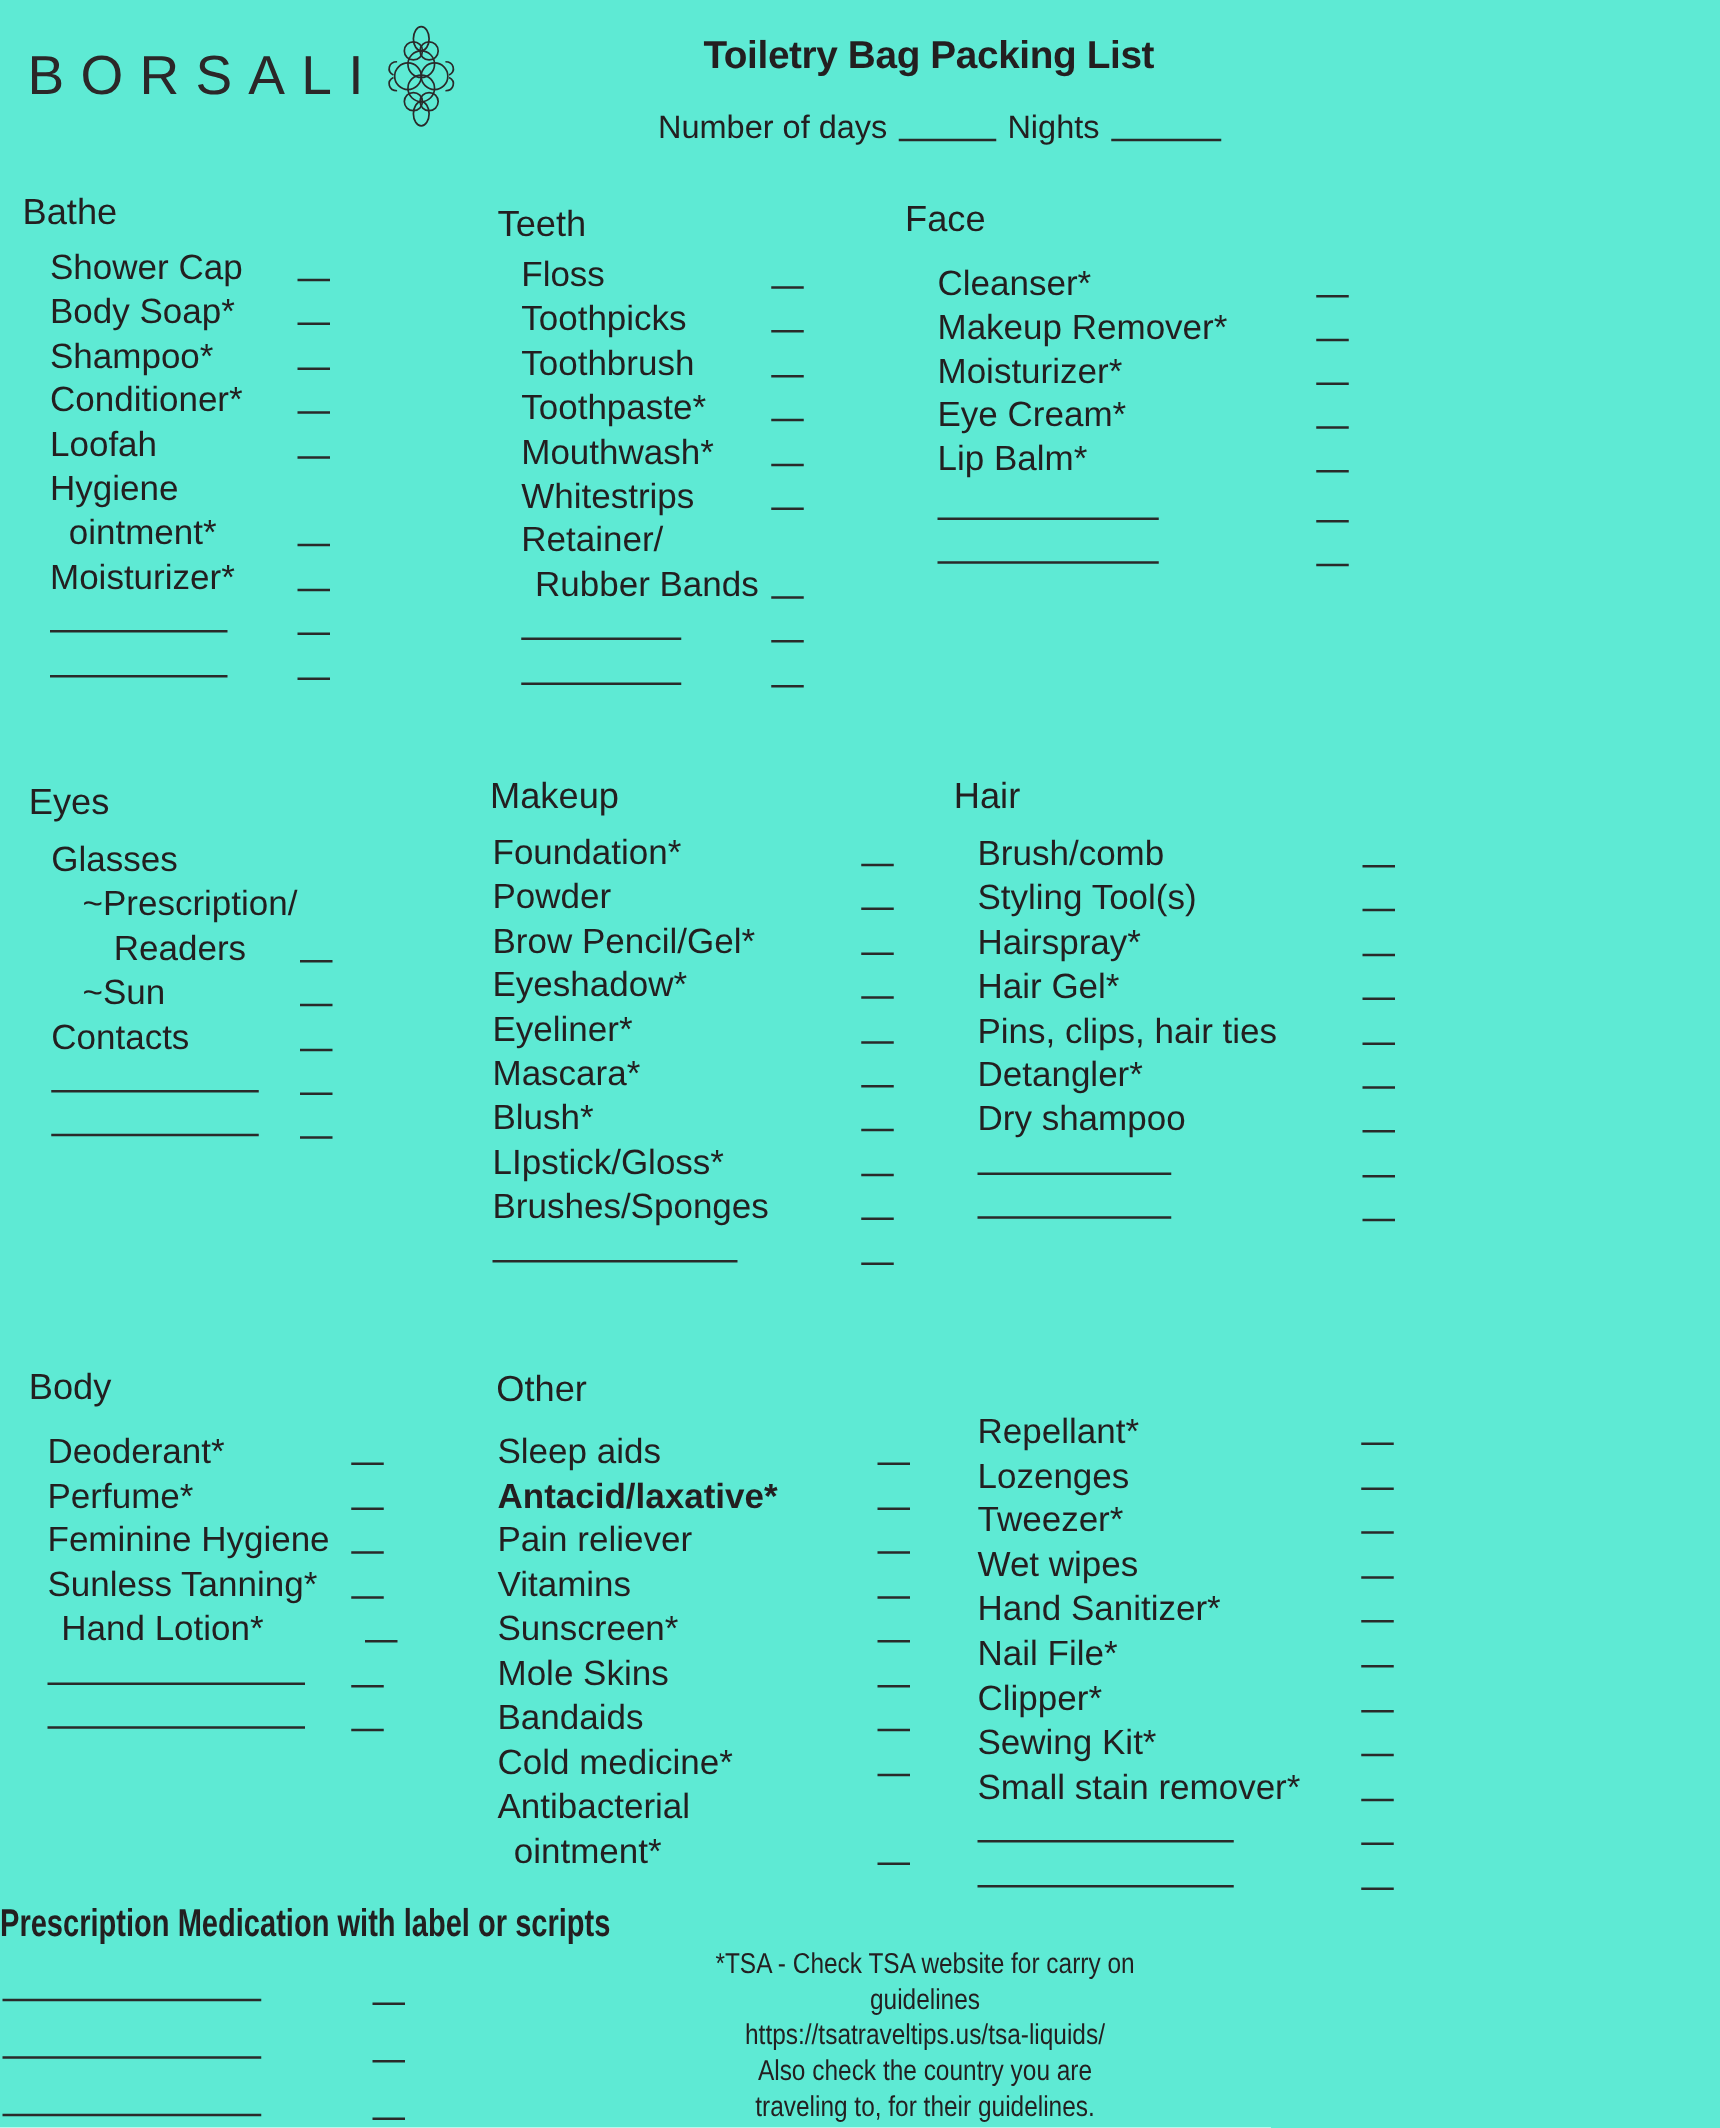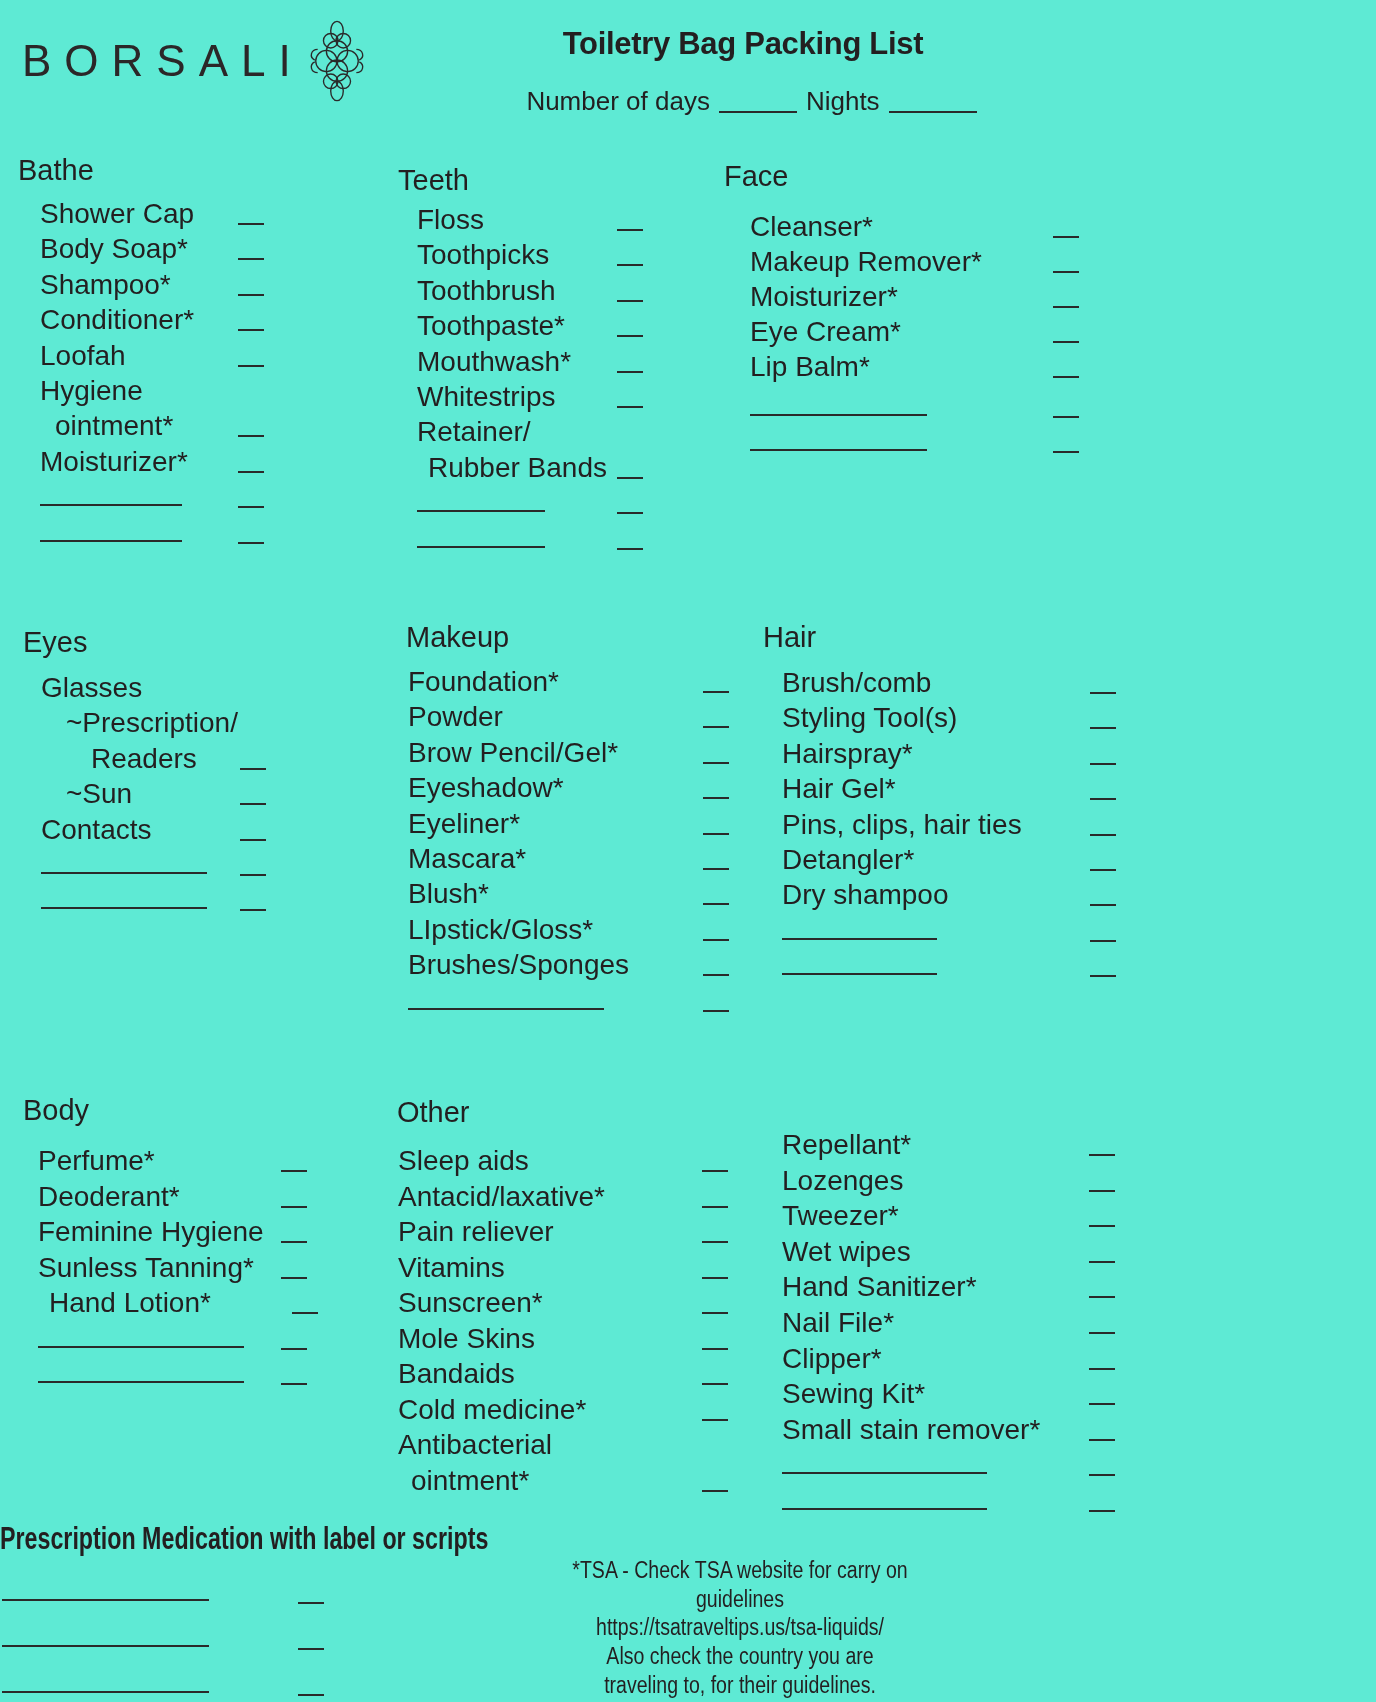--- a/index.html
+++ b/index.html
@@ -142,21 +142,21 @@
       <div class="rows" style="left: 18px; top: 45px;">
         <div class="row" style="height: 35.4px; line-height: 35.4px;"><span class="label">Glasses</span></div>
         <div class="row" style="height: 35.4px; line-height: 35.4px;"><span class="label" style="padding-left: 25px;">~Prescription/</span></div>
         <div class="row" style="height: 35.4px; line-height: 35.4px;"><span class="label" style="padding-left: 50px;">Readers</span><span class="dash" style="left: 199px; top: 3px;"></span></div>
         <div class="row" style="height: 35.4px; line-height: 35.4px;"><span class="label" style="padding-left: 25px;">~Sun</span><span class="dash" style="left: 199px; top: 3px;"></span></div>
         <div class="row" style="height: 35.4px; line-height: 35.4px;"><span class="label">Contacts</span><span class="dash" style="left: 199px; top: 3px;"></span></div>
         <div class="row" style="height: 35.4px; line-height: 35.4px;"><span class="blank" style="width: 166px;"></span><span class="dash" style="left: 199px; top: 3px;"></span></div>
         <div class="row" style="height: 35.4px; line-height: 35.4px;"><span class="blank" style="width: 166px;"></span><span class="dash" style="left: 199px; top: 3px;"></span></div>
       </div>
     </div>
-    <div class="sec" style="left: 406px; top: 620px;">
+    <div class="sec" style="left: 392px; top: 620px;">
       <div class="sec-title">Makeup</div>
       <div class="rows" style="left: 2px; top: 44px;">
         <div class="row" style="height: 35.4px; line-height: 35.4px;"><span class="label">Foundation*</span><span class="dash" style="left: 295px; top: 3px;"></span></div>
         <div class="row" style="height: 35.4px; line-height: 35.4px;"><span class="label">Powder</span><span class="dash" style="left: 295px; top: 3px;"></span></div>
         <div class="row" style="height: 35.4px; line-height: 35.4px;"><span class="label">Brow Pencil/Gel*</span><span class="dash" style="left: 295px; top: 3px;"></span></div>
         <div class="row" style="height: 35.4px; line-height: 35.4px;"><span class="label">Eyeshadow*</span><span class="dash" style="left: 295px; top: 3px;"></span></div>
         <div class="row" style="height: 35.4px; line-height: 35.4px;"><span class="label">Eyeliner*</span><span class="dash" style="left: 295px; top: 3px;"></span></div>
         <div class="row" style="height: 35.4px; line-height: 35.4px;"><span class="label">Mascara*</span><span class="dash" style="left: 295px; top: 3px;"></span></div>
         <div class="row" style="height: 35.4px; line-height: 35.4px;"><span class="label">Blush*</span><span class="dash" style="left: 295px; top: 3px;"></span></div>
         <div class="row" style="height: 35.4px; line-height: 35.4px;"><span class="label">LIpstick/Gloss*</span><span class="dash" style="left: 295px; top: 3px;"></span></div>
@@ -174,34 +174,34 @@
         <div class="row" style="height: 35.4px; line-height: 35.4px;"><span class="label">Pins, clips, hair ties</span><span class="dash" style="left: 308px; top: 3px;"></span></div>
         <div class="row" style="height: 35.4px; line-height: 35.4px;"><span class="label">Detangler*</span><span class="dash" style="left: 308px; top: 3px;"></span></div>
         <div class="row" style="height: 35.4px; line-height: 35.4px;"><span class="label">Dry shampoo</span><span class="dash" style="left: 308px; top: 3px;"></span></div>
         <div class="row" style="height: 35.4px; line-height: 35.4px;"><span class="blank" style="width: 155px;"></span><span class="dash" style="left: 308px; top: 3px;"></span></div>
         <div class="row" style="height: 35.4px; line-height: 35.4px;"><span class="blank" style="width: 155px;"></span><span class="dash" style="left: 308px; top: 3px;"></span></div>
       </div>
     </div>
     <div class="sec" style="left: 23px; top: 1093px;">
       <div class="sec-title">Body</div>
       <div class="rows" style="left: 15px; top: 50px;">
+        <div class="row" style="height: 35.5px; line-height: 35.5px;"><span class="label">Deoderant*</span><span class="dash" style="left: 243px; top: 3px;"></span></div>
         <div class="row" style="height: 35.5px; line-height: 35.5px;"><span class="label">Perfume*</span><span class="dash" style="left: 243px; top: 3px;"></span></div>
-        <div class="row" style="height: 35.5px; line-height: 35.5px;"><span class="label">Deoderant*</span><span class="dash" style="left: 243px; top: 3px;"></span></div>
         <div class="row" style="height: 35.5px; line-height: 35.5px;"><span class="label">Feminine Hygiene</span><span class="dash" style="left: 243px; top: 3px;"></span></div>
         <div class="row" style="height: 35.5px; line-height: 35.5px;"><span class="label">Sunless Tanning*</span><span class="dash" style="left: 243px; top: 3px;"></span></div>
         <div class="row" style="height: 35.5px; line-height: 35.5px; margin-left: 11px;"><span class="label">Hand Lotion*</span><span class="dash" style="left: 243px; top: 3px;"></span></div>
         <div class="row" style="height: 35.5px; line-height: 35.5px;"><span class="blank" style="width: 206px;"></span><span class="dash" style="left: 243px; top: 3px;"></span></div>
         <div class="row" style="height: 35.5px; line-height: 35.5px;"><span class="blank" style="width: 206px;"></span><span class="dash" style="left: 243px; top: 3px;"></span></div>
       </div>
     </div>
     <div class="sec" style="left: 397px; top: 1095px;">
       <div class="sec-title">Other</div>
       <div class="rows" style="left: 1px; top: 48px;">
         <div class="row" style="height: 35.5px; line-height: 35.5px;"><span class="label">Sleep aids</span><span class="dash" style="left: 304px; top: 3px;"></span></div>
-        <div class="row" style="height: 35.5px; line-height: 35.5px;"><span class="label">Antacid/laxative*</span><span class="dash" style="left: 304px; top: 3px;"></span></div>
+        <div class="row" style="height: 35.5px; line-height: 35.5px; font-weight: bold;"><span class="label">Antacid/laxative*</span><span class="dash" style="left: 304px; top: 3px;"></span></div>
         <div class="row" style="height: 35.5px; line-height: 35.5px;"><span class="label">Pain reliever</span><span class="dash" style="left: 304px; top: 3px;"></span></div>
         <div class="row" style="height: 35.5px; line-height: 35.5px;"><span class="label">Vitamins</span><span class="dash" style="left: 304px; top: 3px;"></span></div>
         <div class="row" style="height: 35.5px; line-height: 35.5px;"><span class="label">Sunscreen*</span><span class="dash" style="left: 304px; top: 3px;"></span></div>
         <div class="row" style="height: 35.5px; line-height: 35.5px;"><span class="label">Mole Skins</span><span class="dash" style="left: 304px; top: 3px;"></span></div>
         <div class="row" style="height: 35.5px; line-height: 35.5px;"><span class="label">Bandaids</span><span class="dash" style="left: 304px; top: 3px;"></span></div>
         <div class="row" style="height: 35.5px; line-height: 35.5px;"><span class="label">Cold medicine*</span><span class="dash" style="left: 304px; top: 3px;"></span></div>
         <div class="row" style="height: 35.5px; line-height: 35.5px;"><span class="label">Antibacterial</span></div>
         <div class="row" style="height: 35.5px; line-height: 35.5px;"><span class="label" style="padding-left: 13px;">ointment*</span><span class="dash" style="left: 304px; top: 3px;"></span></div>
       </div>
     </div>

